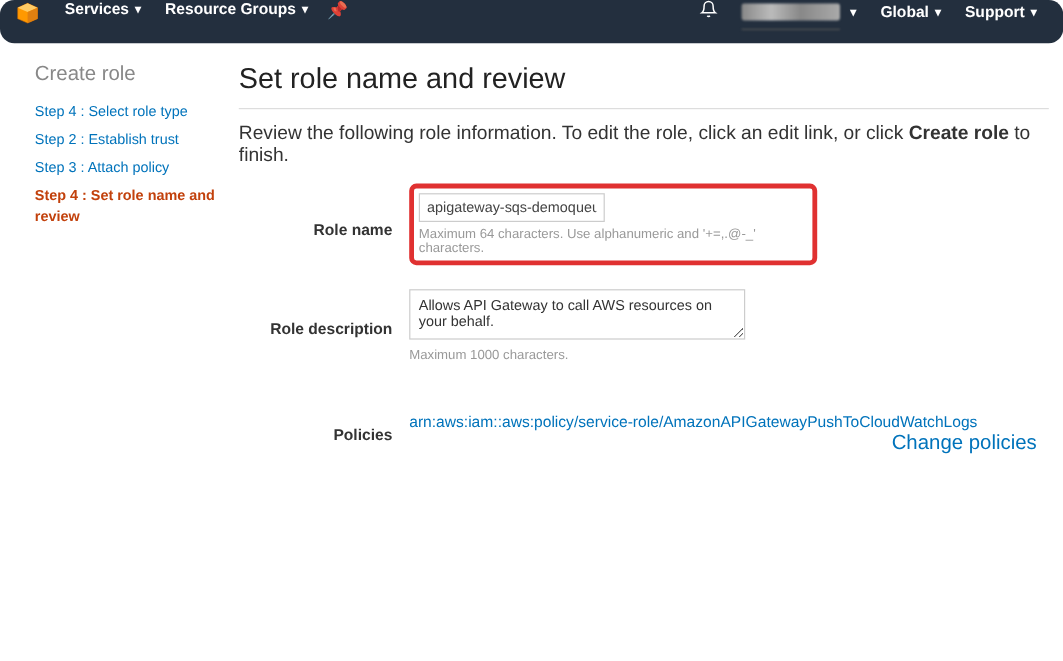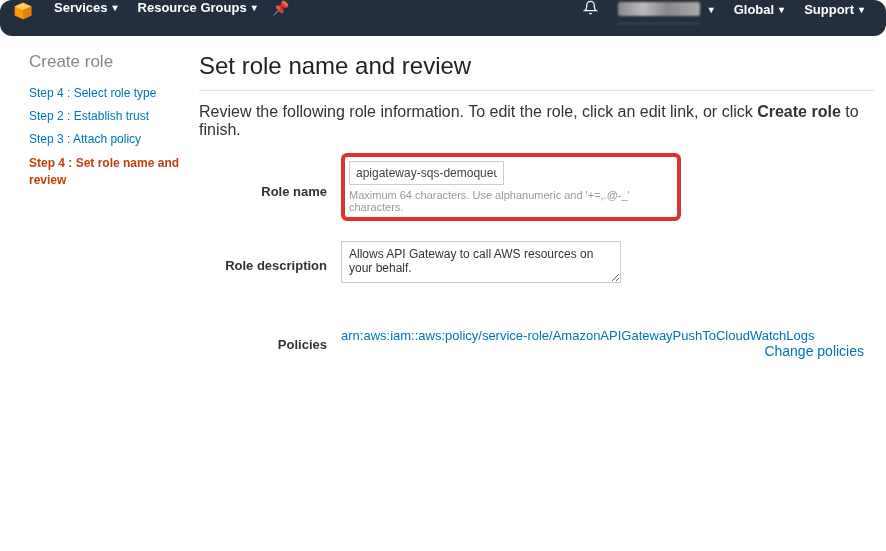--- a/index.html
+++ b/index.html
@@ -35,21 +35,21 @@
 .form-field { flex: 1; }
 
 .highlight-box { border: 4px solid #e03131; border-radius: 6px; padding: 4px 4px 4px 4px; margin-top: -4px; width: 340px; }
 .text-input { width: 155px; border: 1px solid #ccc; padding: 4px 6px; font-size: 12px; color: #444; font-family: inherit; }
 .hint { font-size: 11px; color: #999; margin-top: 4px; }
 
 .textarea { width: 280px; height: 42px; border: 1px solid #ccc; padding: 5px 7px; font-size: 12px; resize: both; font-family: inherit; color: #333; }
 
 .form-value { font-size: 13px; color: #333; padding-top: 2px; }
 .policy-link { color: #0073bb; text-decoration: none; cursor: pointer; }
-.change-policies { float: right; color: #0073bb; font-size: 14px; cursor: pointer; margin-right: 10px; }
+.change-policies { float: right; color: #0073bb; font-size: 17px; cursor: pointer; margin-right: 10px; }
 </style>
 </head>
 <body>
 
 <div class="topnav">
   <span class="logo">
     <svg viewBox="0 0 24 24" width="22" height="22">
         <polygon points="3,7 12,3 21,7 21,17 12,21 3,17" fill="#f90" stroke="#c60" stroke-width="0.5"></polygon>
         <polygon points="3,7 12,11 21,7 12,3" fill="#fc6"></polygon>
         <polygon points="12,11 12,21 21,17 21,7" fill="#e08010"></polygon>
@@ -110,20 +110,21 @@
           <input type="text" class="text-input" value="apigateway-sqs-demoqueue" style="">
           <div class="hint">Maximum 64 characters. Use alphanumeric and '+=,.@-_' characters.</div>
         </div>
       </div>
     </div>
 
     <div class="form-row">
       <div class="form-label">Role description</div>
       <div class="form-field">
         <textarea class="textarea" style="">Allows API Gateway to call AWS resources on your behalf.</textarea>
+        <div class="hint">Maximum 1000 characters.</div>
       </div>
     </div>
 
     <div class="form-row">
     </div>
 
     <div class="form-row">
       <div class="form-label">Policies</div>
       <div class="form-field form-value">
         <a class="policy-link">arn:aws:iam::aws:policy/service-role/AmazonAPIGatewayPushToCloudWatchLogs</a>

